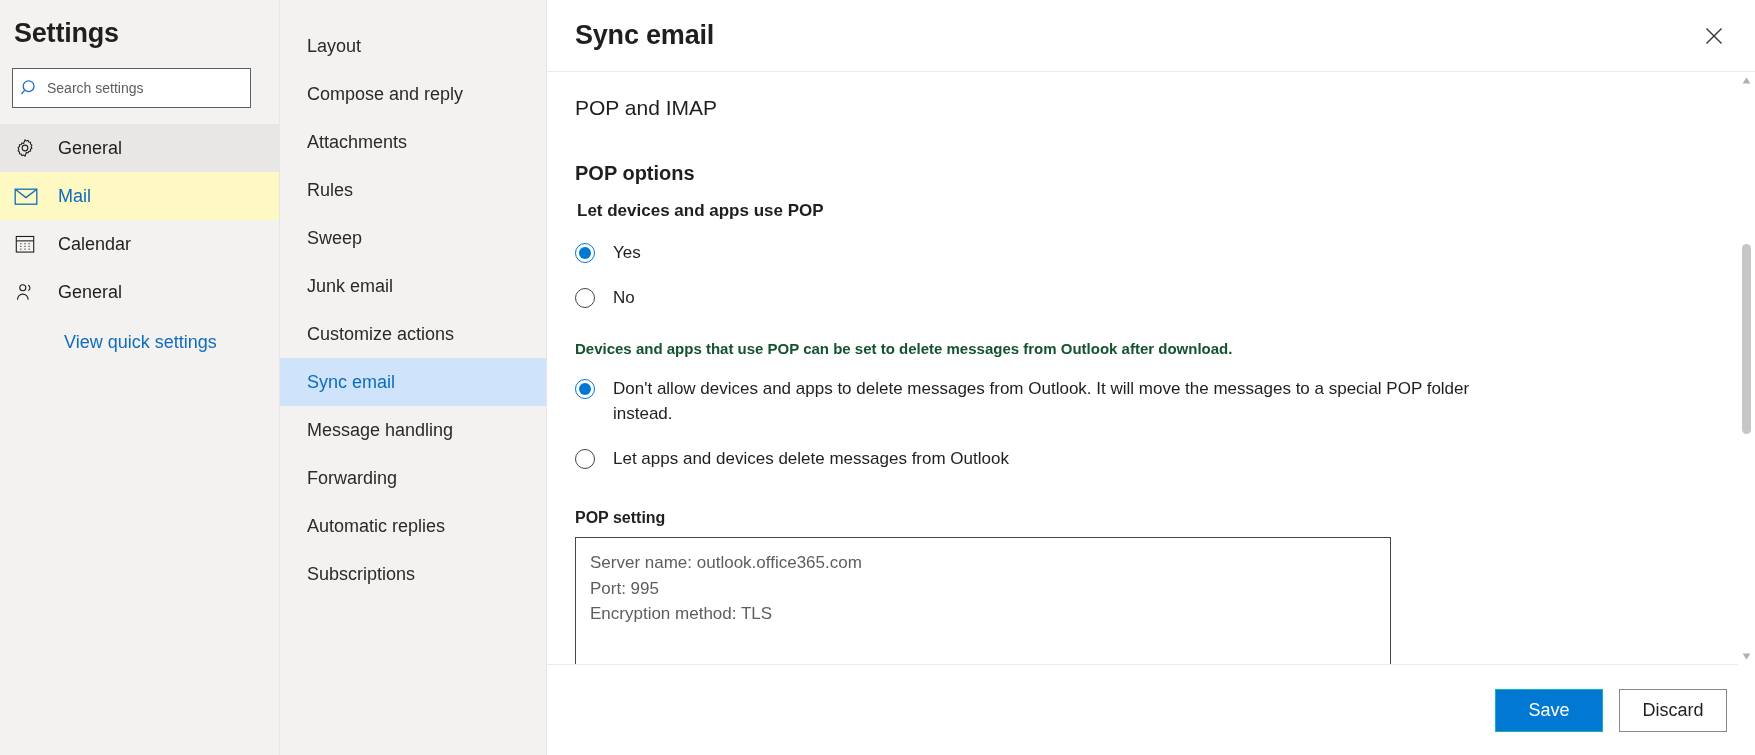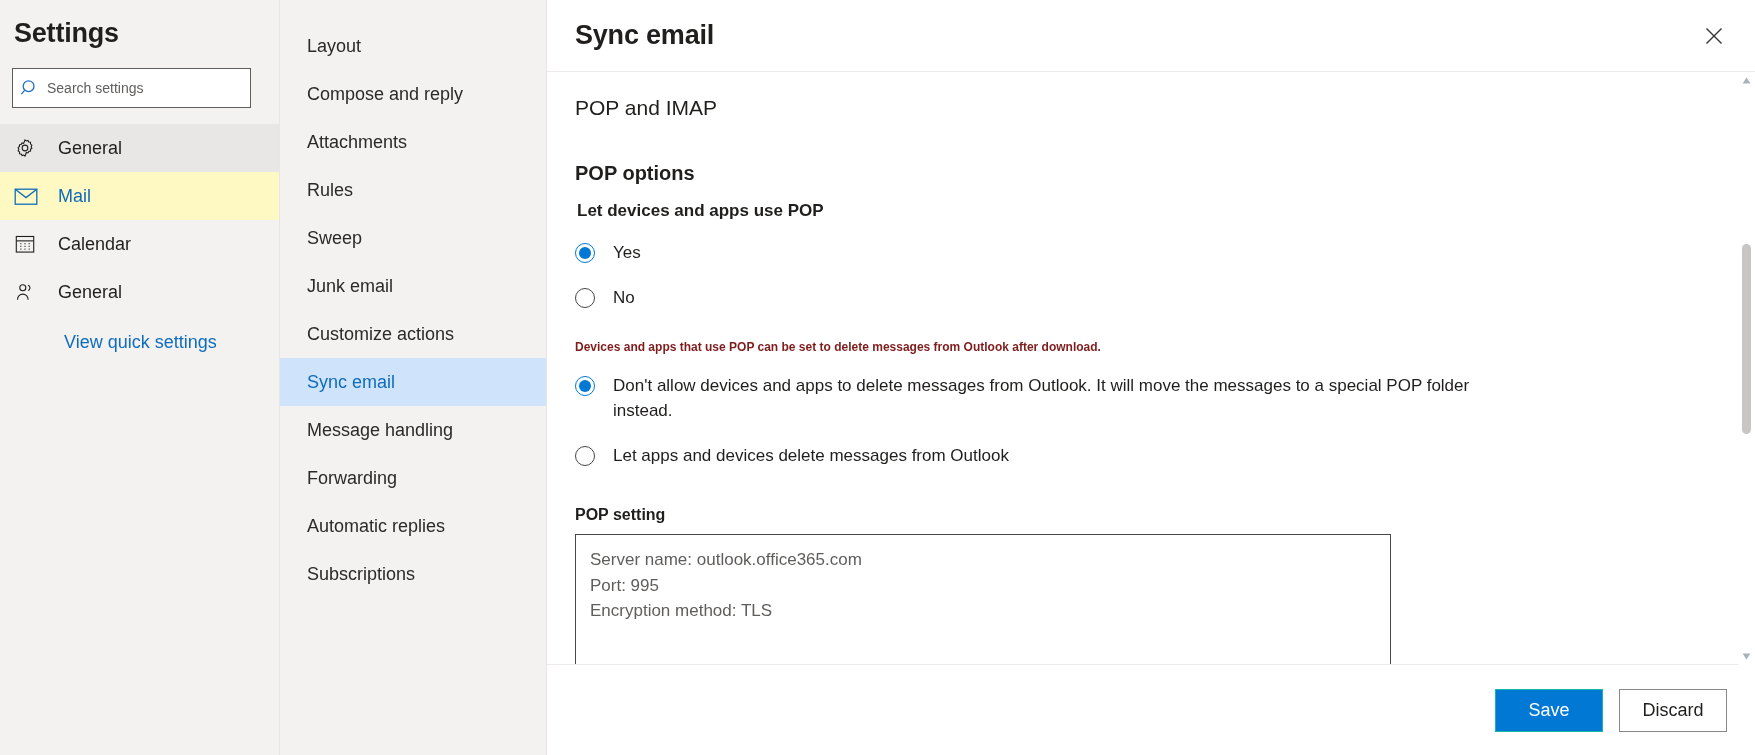--- a/index.html
+++ b/index.html
@@ -229,23 +229,23 @@
     background: #0078d4;
   }
   .radio-text {
     font-size: 17px;
     color: #201f1e;
     margin-left: 18px;
     line-height: 1.45;
     max-width: 920px;
   }
   .statement {
-    font-size: 12px;
+    font-size: 15px;
     font-weight: bold;
-    color: #7f1d1d;
+    color: #14532d;
     margin-top: 30px;
   }
   .setting-heading {
     font-size: 16px;
     font-weight: bold;
     color: #201f1e;
     margin-top: 38px;
   }
   .settings-textarea {
     margin-top: 10px;

